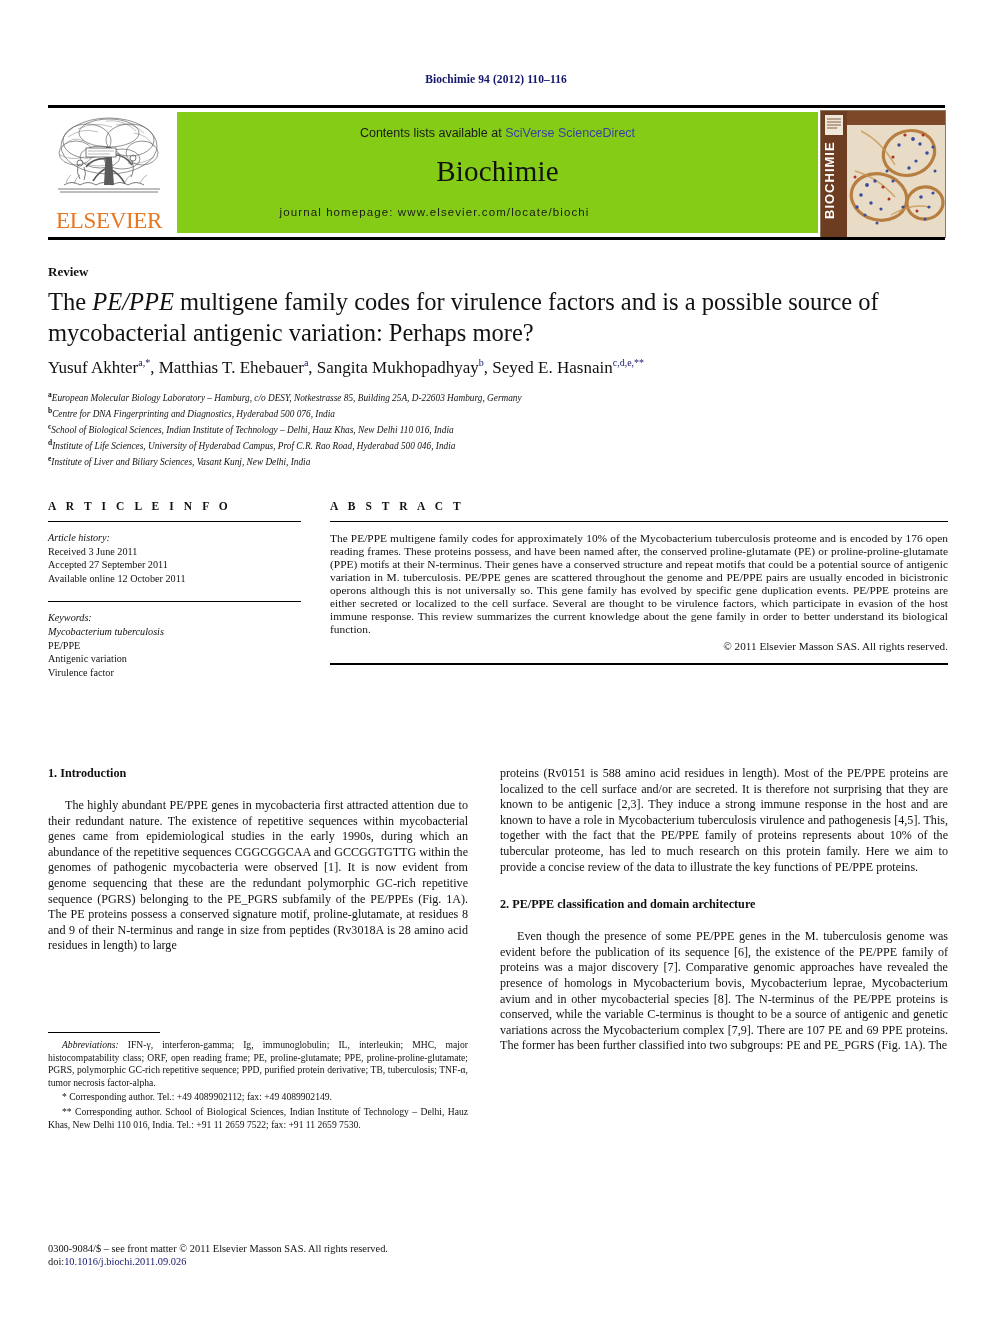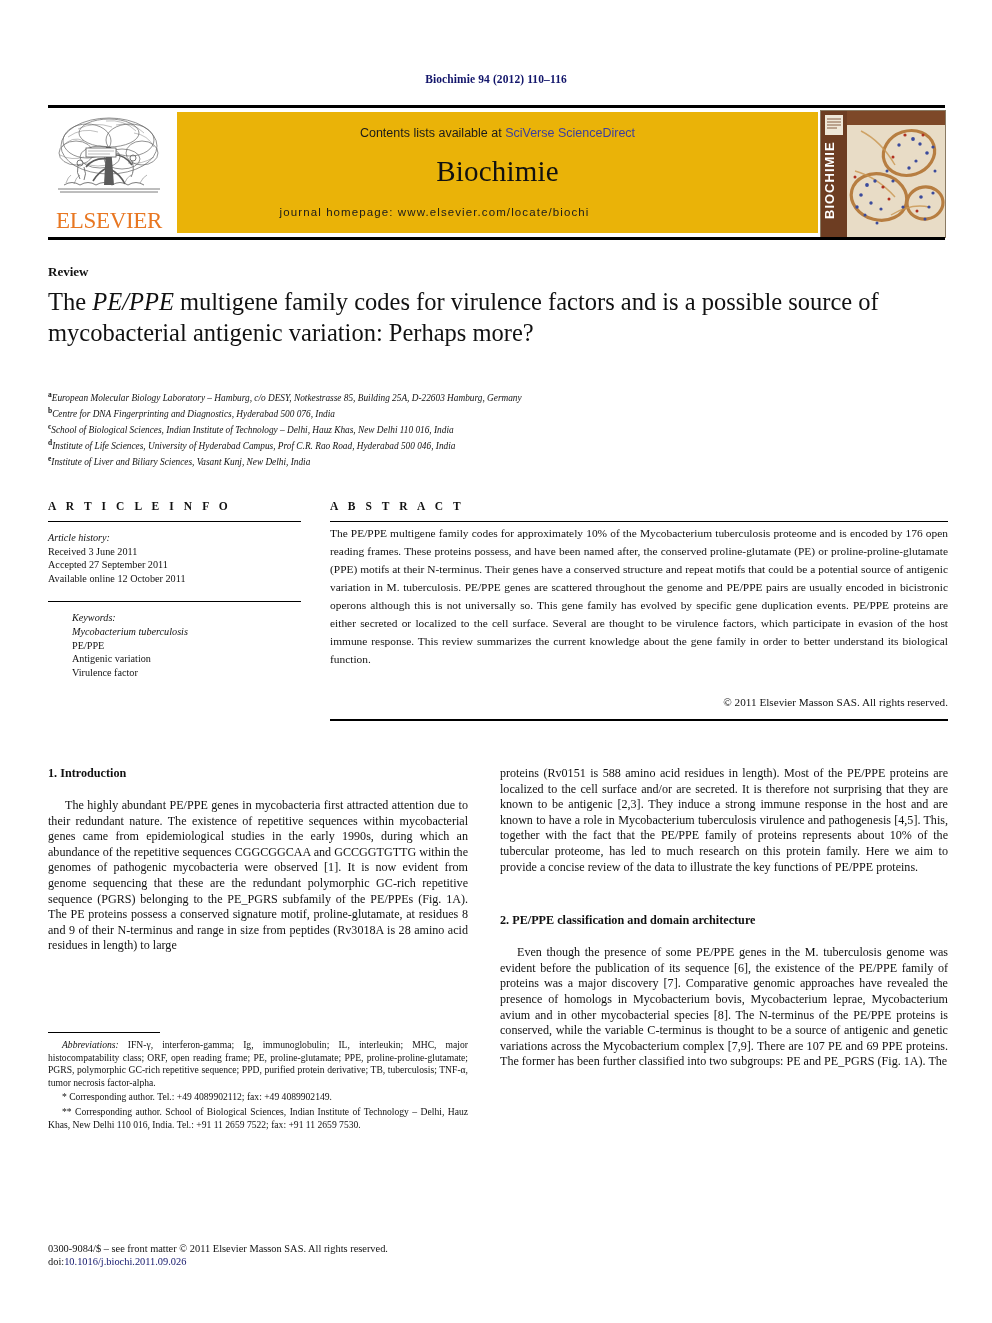--- a/index.html
+++ b/index.html
@@ -82,21 +82,21 @@
     letter-spacing: -0.3px;
     color: #e87722;
     font-weight: 400;
   }
   .grey-panel {
     position: absolute;
     left: 129px;
     top: 7px;
     width: 641px;
     height: 121px;
-    background: #eab308;
+    background: #84cc16;
   }
   .contents-line {
     position: absolute;
     left: 0;
     top: 14px;
     width: 641px;
     text-align: center;
     font-family: "Liberation Sans", sans-serif;
     font-size: 12.5px;
     color: #1a1a1a;
@@ -213,30 +213,30 @@
     height: 2px;
     background: #000;
   }
   .info-body {
     margin-top: 9px;
     font-size: 10.2px;
     line-height: 13.6px;
     color: #111;
   }
   .info-body .lab { font-style: italic; }
-  .kw-block { margin-top: 9px; margin-left: 24px; }
+  .kw-block { margin-top: 9px; }
   .abstract-text {
-    margin-top: 2px;
+    margin-top: 10px;
     font-size: 11.4px;
-    line-height: 18px;
+    line-height: 13px;
     text-align: justify;
     color: #111;
   }
   .copyright {
-    margin-top: 28px;
+    margin-top: 4px;
     font-size: 11.2px;
     text-align: right;
     color: #111;
   }
 
   
   .col-left {
     position: absolute;
     left: 48px;
     top: 766px;
@@ -247,21 +247,21 @@
     left: 500px;
     top: 766px;
     width: 448px;
   }
   .sec-head {
     font-size: 12.2px;
     font-weight: bold;
     color: #111;
     margin-bottom: 17px;
   }
-  .sec-head.spaced { margin-top: 38px; }
+  .sec-head.spaced { margin-top: 22px; }
   p.body {
     font-size: 12.1px;
     line-height: 15.6px;
     text-align: justify;
     color: #111;
     margin: 0 0 9px 0;
     text-indent: 17px;
   }
 
   
@@ -439,20 +439,26 @@
       </svg>
     </div>
 
     <div class="rule-bottom"></div>
   </div>
 
   <div class="doctype">Review</div>
 
   <div class="title"><span>The </span><i>PE/PPE</i><span> multigene family codes for virulence factors and is a possible source of</span> <span>mycobacterial antigenic variation: Perhaps more?</span></div>
 
+  <div class="authors">
+    <span><span>Yusuf Akhter</span><sup>a,*</sup></span>,
+    <span><span>Matthias T. Ehebauer</span><sup>a</sup></span>,
+    <span><span>Sangita Mukhopadhyay</span><sup>b</sup></span>,
+    <span><span>Seyed E. Hasnain</span><sup>c,d,e,**</sup></span>
+  </div>
 
   <div class="affils">
     <div><sup>a</sup><span>European Molecular Biology Laboratory – Hamburg, c/o DESY, Notkestrasse 85, Building 25A, D-22603 Hamburg, Germany</span></div>
     <div><sup>b</sup><span>Centre for DNA Fingerprinting and Diagnostics, Hyderabad 500 076, India</span></div>
     <div><sup>c</sup><span>School of Biological Sciences, Indian Institute of Technology – Delhi, Hauz Khas, New Delhi 110 016, India</span></div>
     <div><sup>d</sup><span>Institute of Life Sciences, University of Hyderabad Campus, Prof C.R. Rao Road, Hyderabad 500 046, India</span></div>
     <div><sup>e</sup><span>Institute of Liver and Biliary Sciences, Vasant Kunj, New Delhi, India</span></div>
   </div>
 
   <div class="info-col">

